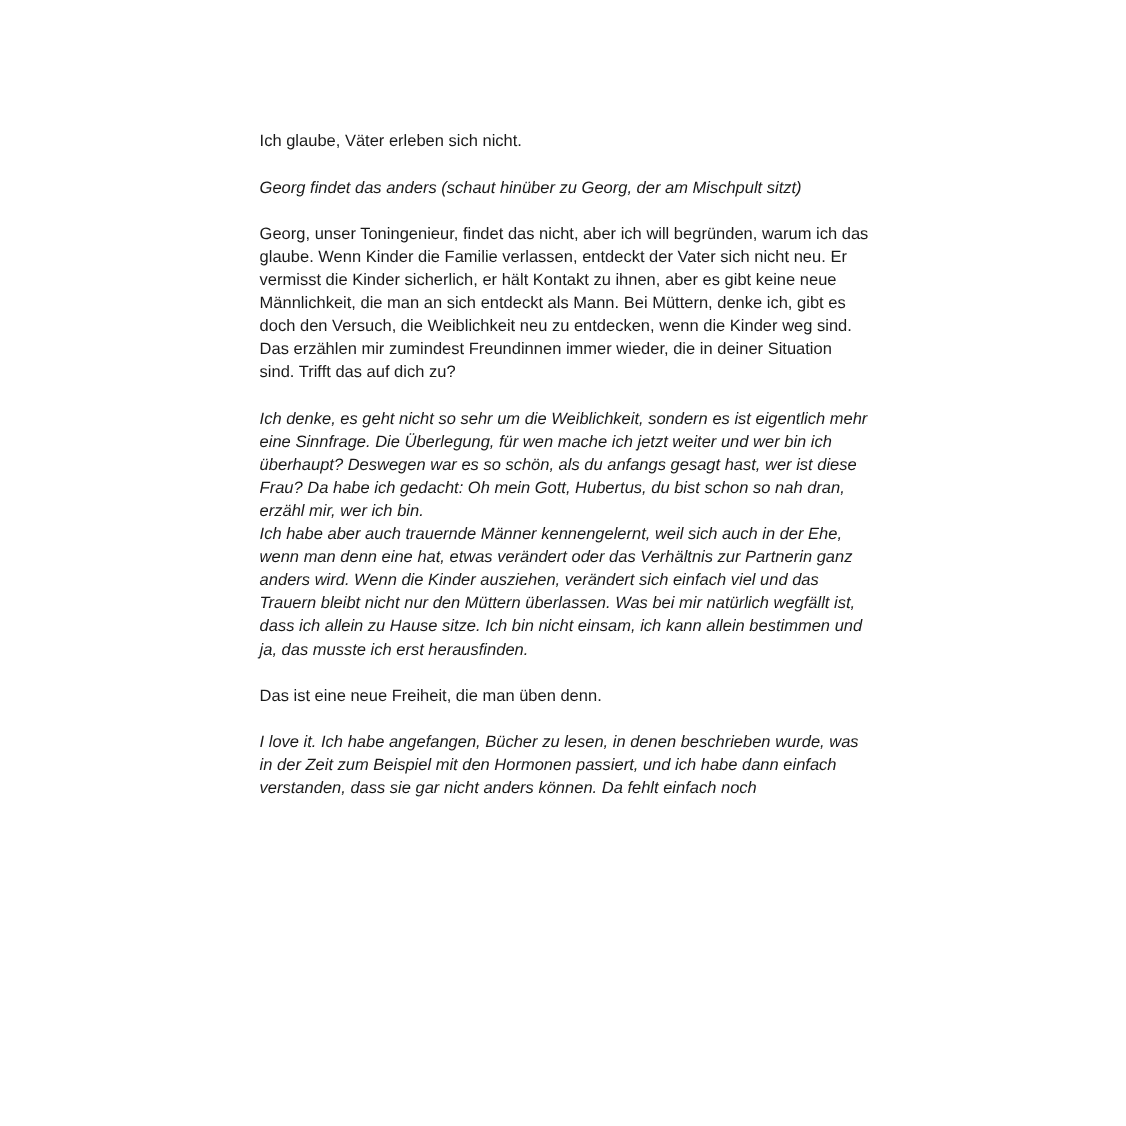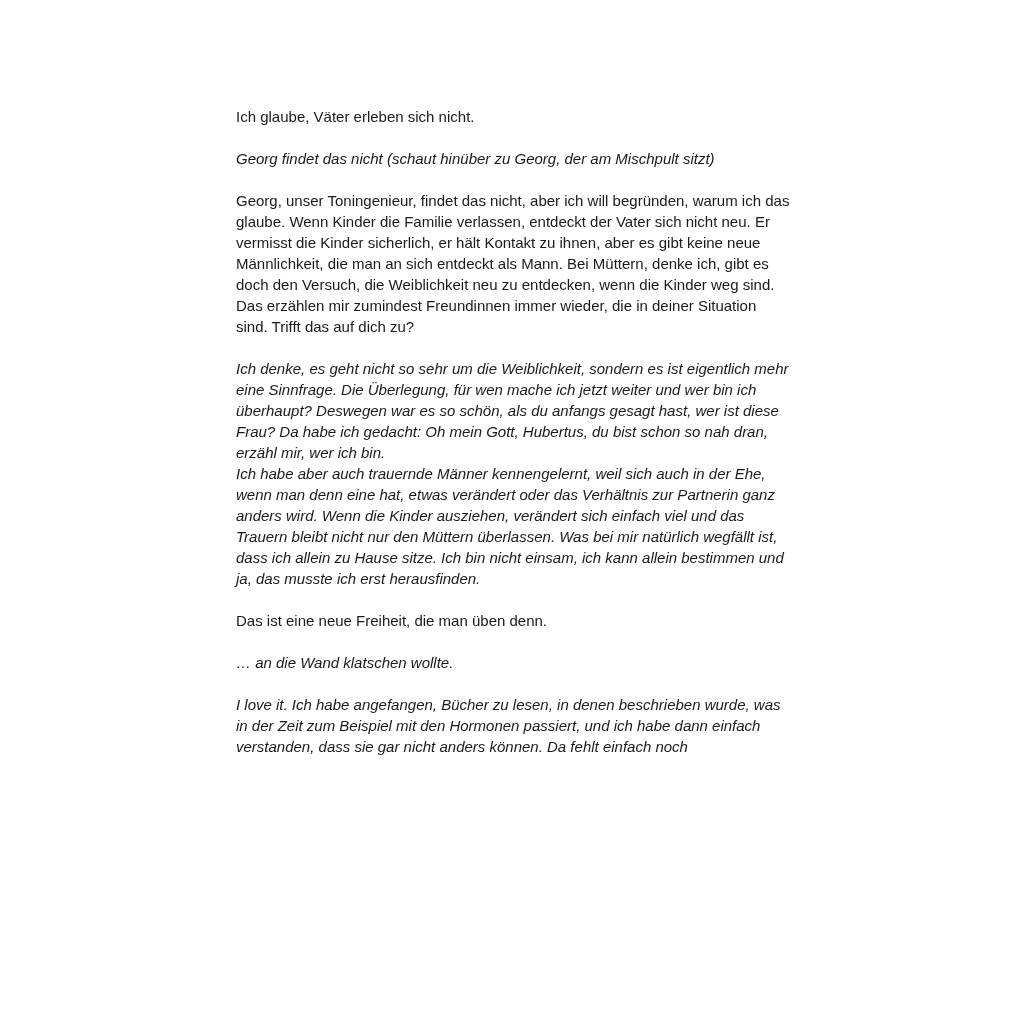--- a/index.html
+++ b/index.html
@@ -15,34 +15,33 @@
     color: #1a1a1a;
     overflow: hidden;
   }
   .page {
     position: absolute;
     left: 236px;
     top: 106px;
     width: 556px;
   }
   .page p {
-    margin: 0 0 21px 0;
+    margin: 12px 0 21px 0;
     font-size: 15px;
     line-height: 21px;
     white-space: pre-wrap;
   }
   .page p.italic {
     font-style: italic;
   }
 </style>
 </head>
 <body>
 
 <div class="page">
   <p>Ich glaube, Väter erleben sich nicht.</p>
-  <p class="italic">Georg findet das nicht (schaut hinüber zu Georg, der am Mischpult sitzt)</p>
+  <p class="italic">Georg findet das anders (schaut hinüber zu Georg, der am Mischpult sitzt)</p>
   <p>Georg, unser Toningenieur, findet das nicht, aber ich will begründen, warum ich das glaube. Wenn Kinder die Familie verlassen, entdeckt der Vater sich nicht neu. Er vermisst die Kinder sicherlich, er hält Kontakt zu ihnen, aber es gibt keine neue Männlichkeit, die man an sich entdeckt als Mann. Bei Müttern, denke ich, gibt es doch den Versuch, die Weiblichkeit neu zu entdecken, wenn die Kinder weg sind. Das erzählen mir zumindest Freundinnen immer wieder, die in deiner Situation sind. Trifft das auf dich zu?</p>
   <p class="italic">Ich denke, es geht nicht so sehr um die Weiblichkeit, sondern es ist eigentlich mehr eine Sinnfrage. Die Überlegung, für wen mache ich jetzt weiter und wer bin ich überhaupt? Deswegen war es so schön, als du anfangs gesagt hast, wer ist diese Frau? Da habe ich gedacht: Oh mein Gott, Hubertus, du bist schon so nah dran, erzähl mir, wer ich bin.
 Ich habe aber auch trauernde Männer kennengelernt, weil sich auch in der Ehe, wenn man denn eine hat, etwas verändert oder das Verhältnis zur Partnerin ganz anders wird. Wenn die Kinder ausziehen, verändert sich einfach viel und das Trauern bleibt nicht nur den Müttern überlassen. Was bei mir natürlich wegfällt ist, dass ich allein zu Hause sitze. Ich bin nicht einsam, ich kann allein bestimmen und ja, das musste ich erst herausfinden.</p>
   <p>Das ist eine neue Freiheit, die man üben denn.</p>
-  <p class="italic">… an die Wand klatschen wollte.</p>
   <p class="italic">I love it. Ich habe angefangen, Bücher zu lesen, in denen beschrieben wurde, was in der Zeit zum Beispiel mit den Hormonen passiert, und ich habe dann einfach verstanden, dass sie gar nicht anders können. Da fehlt einfach noch</p>
 </div>
 
 </body></html>

